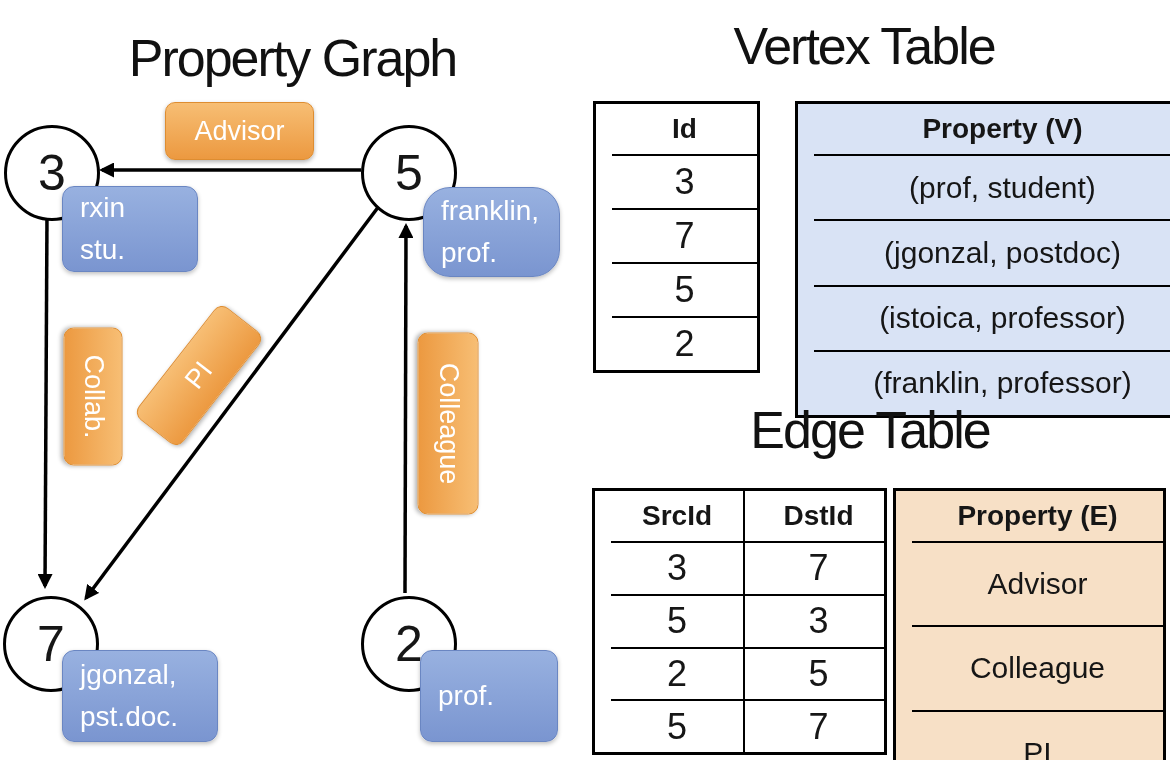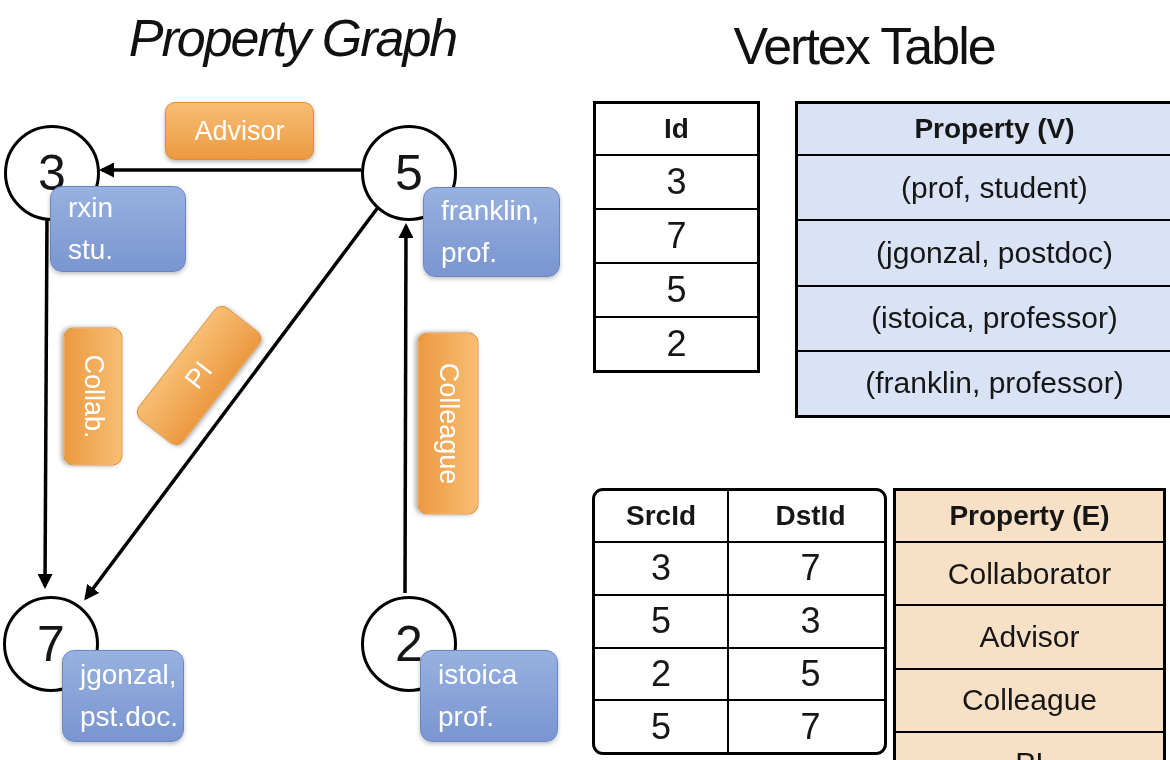--- a/index.html
+++ b/index.html
@@ -33,36 +33,36 @@
     border:1.5px solid var(--vertex-label-border,#6A86C2);
     border-radius:12px;color:#fff;font-size:28px;line-height:1.5;font-weight:400;
     box-shadow:0 2px 4px rgba(0,0,0,.25);z-index:4;
   }
   .edges-svg{position:absolute;left:0;top:0;z-index:1;}
   
   .sub-table{
     position:absolute;border:3.5px solid #000;box-sizing:border-box;background:#fff;
     display:flex;flex-direction:column;
   }
-  .sub-table .row{flex:1;display:flex;align-items:center;justify-content:center;}
+  .sub-table .row{flex:1;display:flex;align-items:center;justify-content:center;margin-left:16px;}
   .sub-table .row + .row{border-top:2.5px solid #000;}
   .sub-table .row.header{flex:0 0 50px;font-weight:700;font-size:28px;}
   .sub-table .cell{flex:1;height:100%;display:flex;align-items:center;justify-content:center;}
   .sub-table .cell + .cell{border-left:2.5px solid #000;padding-left:8px;}
   .num-cell{font-size:36px;font-weight:300;}
   .prop-cell{font-size:30px;font-weight:300;}
   .vt-prop{background:var(--vertex-property-fill,#D9E3F5);}
   .et-prop{background:var(--edge-property-fill,#F7E0C6);}
 </style>
 </head>
 <body>
 
 <div class="stage">
 
-  <div class="big-title" style="left:0;top:8px;width:585px;font-style:italic;">Property Graph</div>
+  <div class="big-title" style="left:0;top:28px;width:585px;">Property Graph</div>
 
   <svg class="edges-svg" width="585" height="760" viewBox="0 0 585 760">
     <defs>
       <marker id="arrow" viewBox="0 0 10 10" refX="8" refY="5" markerWidth="15" markerHeight="15" markerUnits="userSpaceOnUse" orient="auto">
         <path d="M0,0 L10,5 L0,10 z" fill="#000"></path>
       </marker>
     </defs>
     <line x1="361" y1="170" x2="102" y2="170" stroke="#000" stroke-width="3.5" marker-end="url(#arrow)"></line>
     <line x1="47" y1="215" x2="45" y2="586" stroke="#000" stroke-width="3.5" marker-end="url(#arrow)"></line>
     <line x1="379" y1="206" x2="86" y2="598" stroke="#000" stroke-width="3.5" marker-end="url(#arrow)"></line>
@@ -80,34 +80,33 @@
     </div>
   <div class="node" style="left:361px;top:596px;">
       <span>2</span>
     </div>
 
   <div class="edge-label" style="left:165px;top:102px;width:147px;height:56px;">Advisor</div>
   <div class="edge-label" style="left:24px;top:367px;width:136px;height:57px;transform:rotate(90deg);">Collab.</div>
   <div class="edge-label" style="left:128px;top:347px;width:140px;height:55px;transform:rotate(-52deg);">PI</div>
   <div class="edge-label" style="left:357px;top:393px;width:180px;height:59px;transform:rotate(90deg);">Colleague</div>
 
-  <div class="vertex-label" style="left:50px;top:186px;width:136px;height:86px;">
+  <div class="vertex-label" style="left:62px;top:186px;width:136px;height:86px;">
     <span>rxin</span>
     <span>stu.</span>
   </div>
-  <div class="vertex-label" style="left:423px;top:187px;width:137px;height:90px;">
+  <div class="vertex-label" style="left:423px;top:187px;width:137px;height:90px;border-radius:27px;">
     <span>franklin,</span>
     <span>prof.</span>
   </div>
-  <div class="vertex-label" style="left:62px;top:650px;width:122px;height:92px;">
+  <div class="vertex-label" style="left:62px;top:650px;width:156px;height:92px;">
     <span>jgonzal,</span>
     <span>pst.doc.</span>
   </div>
   <div class="vertex-label" style="left:420px;top:650px;width:138px;height:92px;">
-    <span>istoica</span>
     <span>prof.</span>
   </div>
 
   <div class="big-title" style="left:585px;top:16px;width:558px;">Vertex Table</div>
 
   <div class="sub-table" style="left:593px;top:101px;width:167px;height:272px;">
     <div class="row header">Id</div>
     <div class="row num-cell">3</div>
     <div class="row num-cell">7</div>
     <div class="row num-cell">5</div>
@@ -115,22 +114,23 @@
   </div>
 
   <div class="sub-table vt-prop" style="left:795px;top:101px;width:399px;height:317px;">
     <div class="row header">Property (V)</div>
     <div class="row prop-cell">(prof, student)</div>
     <div class="row prop-cell">(jgonzal, postdoc)</div>
     <div class="row prop-cell">(istoica, professor)</div>
     <div class="row prop-cell">(franklin, professor)</div>
   </div>
 
+  <div class="big-title" style="left:585px;top:400px;width:570px;">Edge Table</div>
 
-  <div class="sub-table" style="left:592px;top:488px;width:295px;height:267px;border-radius:11px;">
+  <div class="sub-table" style="left:592px;top:488px;width:295px;height:267px;">
     <div class="row header">
       <div class="cell" style="flex:0 0 132px;">SrcId</div>
       <div class="cell">DstId</div>
     </div>
     <div class="row">
       <div class="cell num-cell" style="flex:0 0 132px;">3</div>
       <div class="cell num-cell">7</div>
     </div>
     <div class="row">
       <div class="cell num-cell" style="flex:0 0 132px;">5</div>
@@ -141,19 +141,18 @@
       <div class="cell num-cell">5</div>
     </div>
     <div class="row">
       <div class="cell num-cell" style="flex:0 0 132px;">5</div>
       <div class="cell num-cell">7</div>
     </div>
   </div>
 
   <div class="sub-table et-prop" style="left:893px;top:488px;width:273px;height:309px;">
     <div class="row header">Property (E)</div>
-    <div class="row prop-cell">Collaborator</div>
     <div class="row prop-cell">Advisor</div>
     <div class="row prop-cell">Colleague</div>
     <div class="row prop-cell">PI</div>
   </div>
 
 </div>
 
 </body></html>

